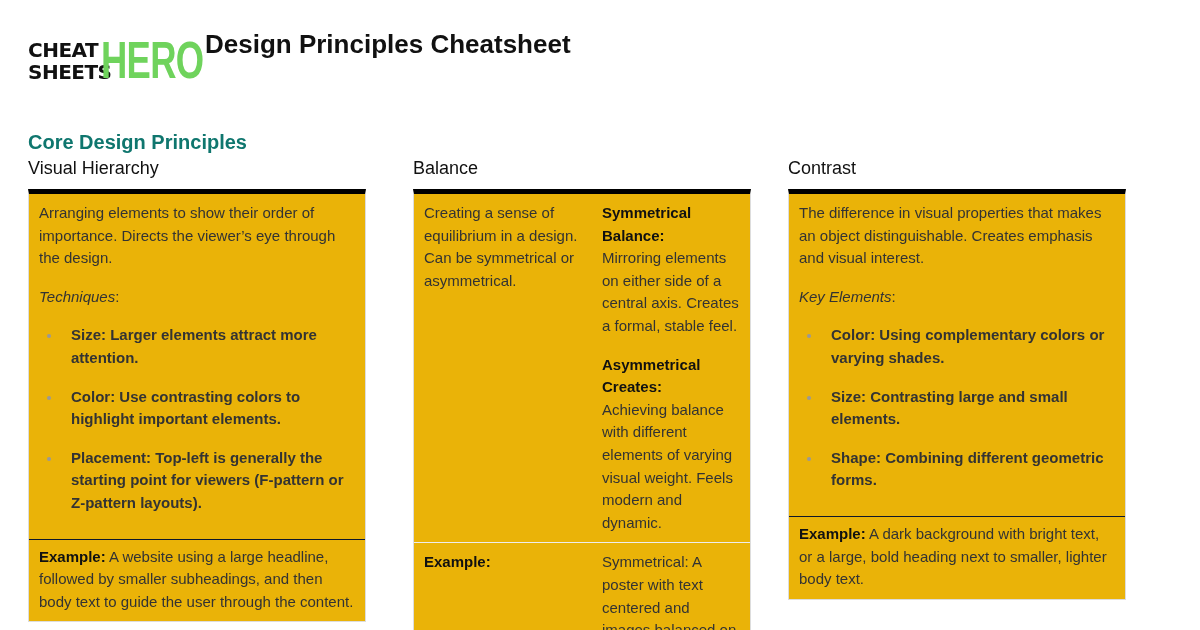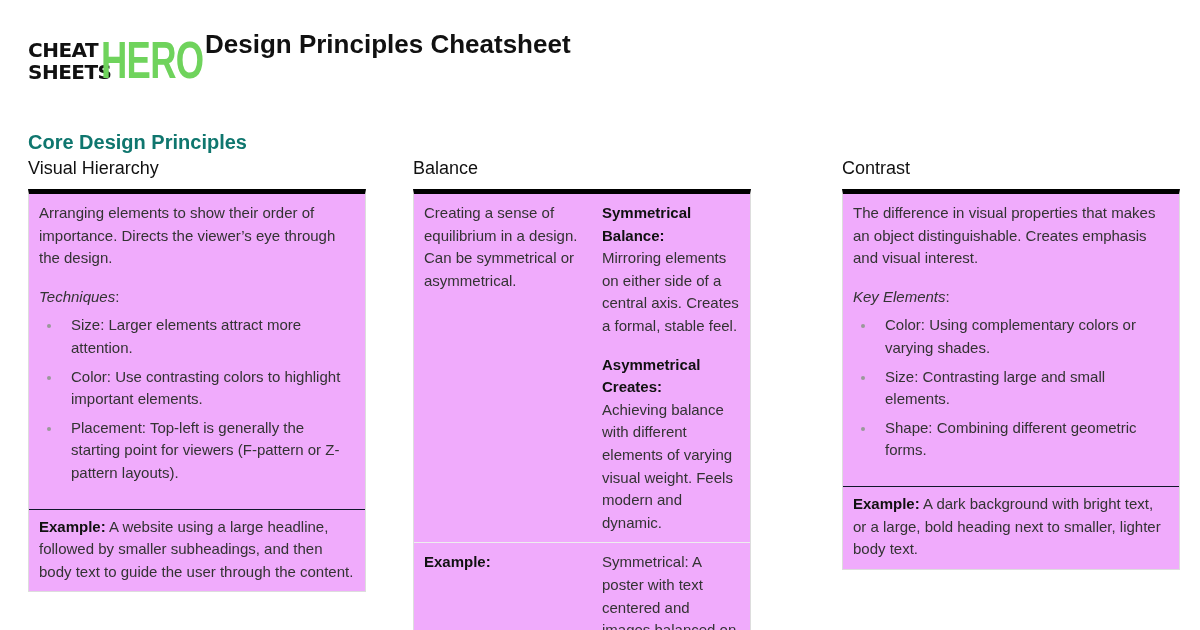--- a/index.html
+++ b/index.html
@@ -25,28 +25,28 @@
   .page-title { font-size: 26px; font-weight: bold; color: #111; margin: 0; line-height: 28px; }
   .page-sub { font-size: 13px; color: #111; line-height: 18px; margin-top: 2px; }
 
   .section-title {
     position: absolute; left: 28px; top: 131px; font-size: 20px; font-weight: bold; color: #0f766e; margin: 0;
   }
 
   .col { position: absolute; top: 155px; width: 338px; }
   .col-title { font-size: 18px; color: #111; height: 34px; line-height: 26px; }
   .card {
-    border: 1px solid #ddd; border-top: 5px solid #000; background: #f0abfc;
+    border: 1px solid #ddd; border-top: 5px solid #000; background: #eab308;
     font-size: 15px; line-height: 22.6px; color: #333;
   }
   .card .body { padding: 8px 10px 10px 10px; }
   .card .ex { border-top: 1px solid #0f172a; padding: 6px 10px 8px 10px; }
   .card .ex b, .card b { color: #111; text-align: right; }
   .card ul { margin: 0; padding: 0; list-style: none; }
-  .card li { position: relative; padding-left: 32px; margin-top: 6px; }
+  .card li { position: relative; padding-left: 32px; margin-top: 16px; font-weight: bold; }
   .card li::before {
     content: ""; position: absolute; left: 8px; top: 10px; width: 4px; height: 4px;
     border-radius: 50%; background: #999;
   }
   .sublabel { margin-top: 16px; }
   .sublabel i { font-style: italic; }
 
   .bal-row { display: flex; }
   .bal-left { width: 158px; padding: 8px 10px 8px 10px; }
   .bal-right { flex: 1; padding: 8px 10px 8px 10px; }
@@ -103,21 +103,21 @@
     <div class="bal-ex-row">
       <div class="bal-left"><b>Example:</b></div>
       <div class="bal-right">
         <div>Symmetrical: A poster with text centered and images balanced on either side.</div>
         <div class="para-gap">Asymmetrical: A webpage with a large</div>
       </div>
     </div>
   </div>
 </div>
 
-<div class="col" style="left:842px;">
+<div class="col" style="left:788px;">
   <div class="col-title">Contrast</div>
   <div class="card">
     <div class="body">
       <div>The difference in visual properties that makes an object distinguishable. Creates emphasis and visual interest.</div>
       <div class="sublabel"><i>Key Elements</i>:</div>
       <ul>
         <li>Color: Using complementary colors or varying shades.</li>
         <li>Size: Contrasting large and small elements.</li>
         <li>Shape: Combining different geometric forms.</li>
       </ul>

